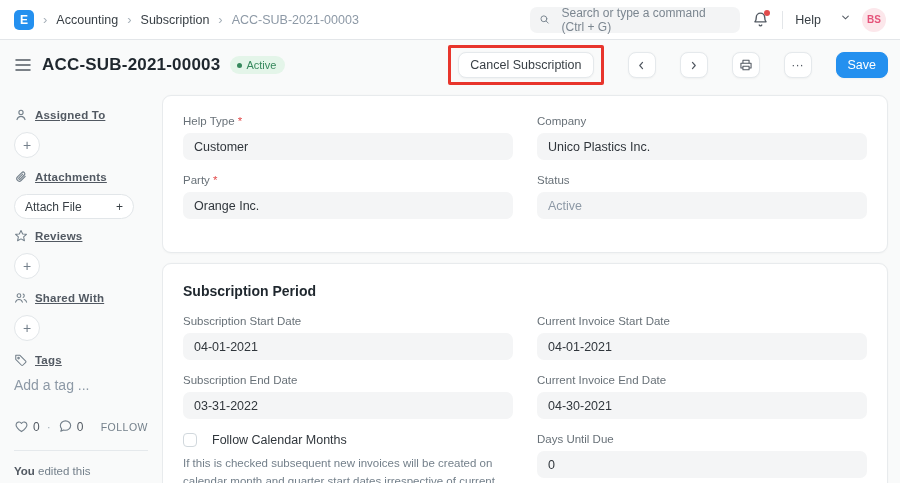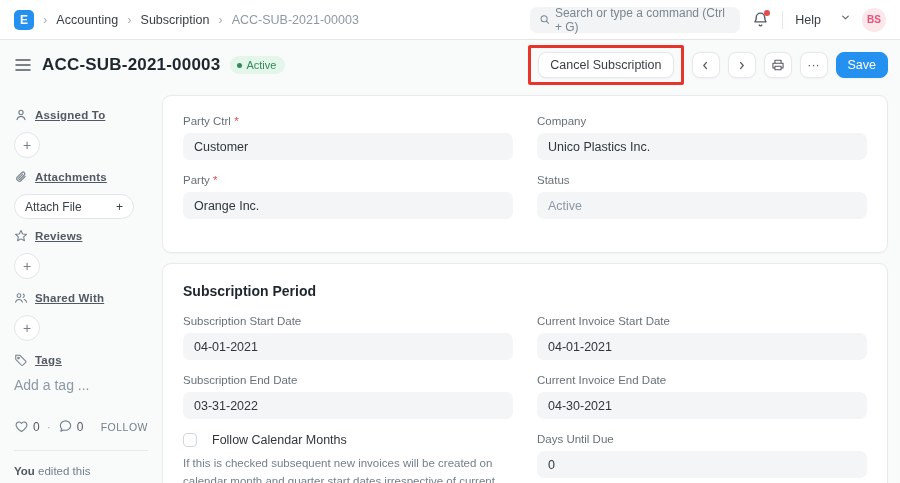--- a/index.html
+++ b/index.html
@@ -11,38 +11,38 @@
   .navbar { height:40px; background:#fff; border-bottom:1px solid #e3e6e9;
     display:flex; align-items:center; justify-content:space-between; padding:0 14px; flex:0 0 auto; }
   .nav-left { display:flex; align-items:center; gap:8px; }
   .logo { width:20px; height:20px; border-radius:5px; background:#2490ef; color:#fff;
     font-weight:bold; font-size:12px; display:flex; align-items:center; justify-content:center; cursor:pointer; }
   .crumb-sep { color:#a5afb8; font-size:13px; margin:0 1px; }
   .crumb { font-size:12.5px; color:#383f45; text-decoration:none; cursor:pointer; }
   .crumb.muted { color:#8d99a6; cursor:default; }
   .nav-right { display:flex; align-items:center; gap:12px; }
   .searchbox { width:210px; height:26px; background:#f3f4f5; border-radius:7px;
-    display:flex; align-items:center; gap:4px; padding:0 9px; color:#7b8690; font-size:12px; cursor:text; }
+    display:flex; align-items:center; gap:11px; padding:0 9px; color:#7b8690; font-size:12px; cursor:text; }
   .bell { position:relative; width:18px; height:18px; color:#525962; cursor:pointer; }
   .bell-dot { position:absolute; top:-1px; right:0; width:6px; height:6px; border-radius:50%; background:#e24c4c; }
   .vdiv { width:1px; height:18px; background:#e3e6e9; }
   .help { font-size:12.5px; color:#383f45; display:flex; align-items:flex-start; gap:20px; cursor:pointer; }
   .avatar { width:24px; height:24px; border-radius:50%; background:#fce7eb; color:#e5537a;
     font-size:10px; font-weight:bold; display:flex; align-items:center; justify-content:center; cursor:pointer; }
 
   
   .page-head { height:50px; display:flex; align-items:center; justify-content:space-between;
     padding:0 12px 0 14px; flex:0 0 auto; }
   .ph-left { display:flex; align-items:center; gap:10px; }
   .hamburger { width:18px; height:14px; cursor:pointer; color:#525962; }
   .page-title { font-size:17px; font-weight:bold; color:#1f272e; letter-spacing:.2px; }
   .badge { background:#e4f5e9; color:#36885c; font-size:11px; border-radius:10px;
     padding:3px 9px 3px 7px; display:flex; align-items:center; gap:4px; }
   .badge-dot { width:5px; height:5px; border-radius:50%; background:#36885c; }
-  .ph-right { display:flex; align-items:center; gap:8px; }
+  .ph-right { display:flex; align-items:center; gap:24px; }
   .btn { height:26px; background:#fff; border:1px solid #e5e9ec; border-radius:8px;
     font-size:12.5px; color:#383f45; padding:0 11px; display:flex; align-items:center;
     cursor:pointer; box-shadow:0 .5px 2px rgba(0,0,0,.04); white-space:nowrap;
     font-family:"Liberation Sans",sans-serif; }
   .icon-btn { width:28px; padding:0; justify-content:center; color:#525962; }
   .btn.primary { background:#2490ef; border-color:#2490ef; color:#fff; }
   .annotation { border:3px solid #e8352c; border-radius:2px; padding:4px 7px; display:flex; align-items:center; }
 
   
   .content { flex:1; display:flex; overflow:hidden; }
@@ -244,21 +244,21 @@
       </div>
 
     </aside>
 
     <main class="main">
 
       <section class="card">
         <div class="form-grid">
           <div>
             <div class="field">
-              <div class="field-label"><span>Party Ctrl</span> <span class="req">*</span></div>
+              <div class="field-label"><span>Help Type</span> <span class="req">*</span></div>
               <div class="control">Customer</div>
             </div>
             <div class="field">
               <div class="field-label"><span>Party</span> <span class="req">*</span></div>
               <div class="control">Orange Inc.</div>
             </div>
           </div>
           <div>
             <div class="field">
               <div class="field-label">Company</div>

